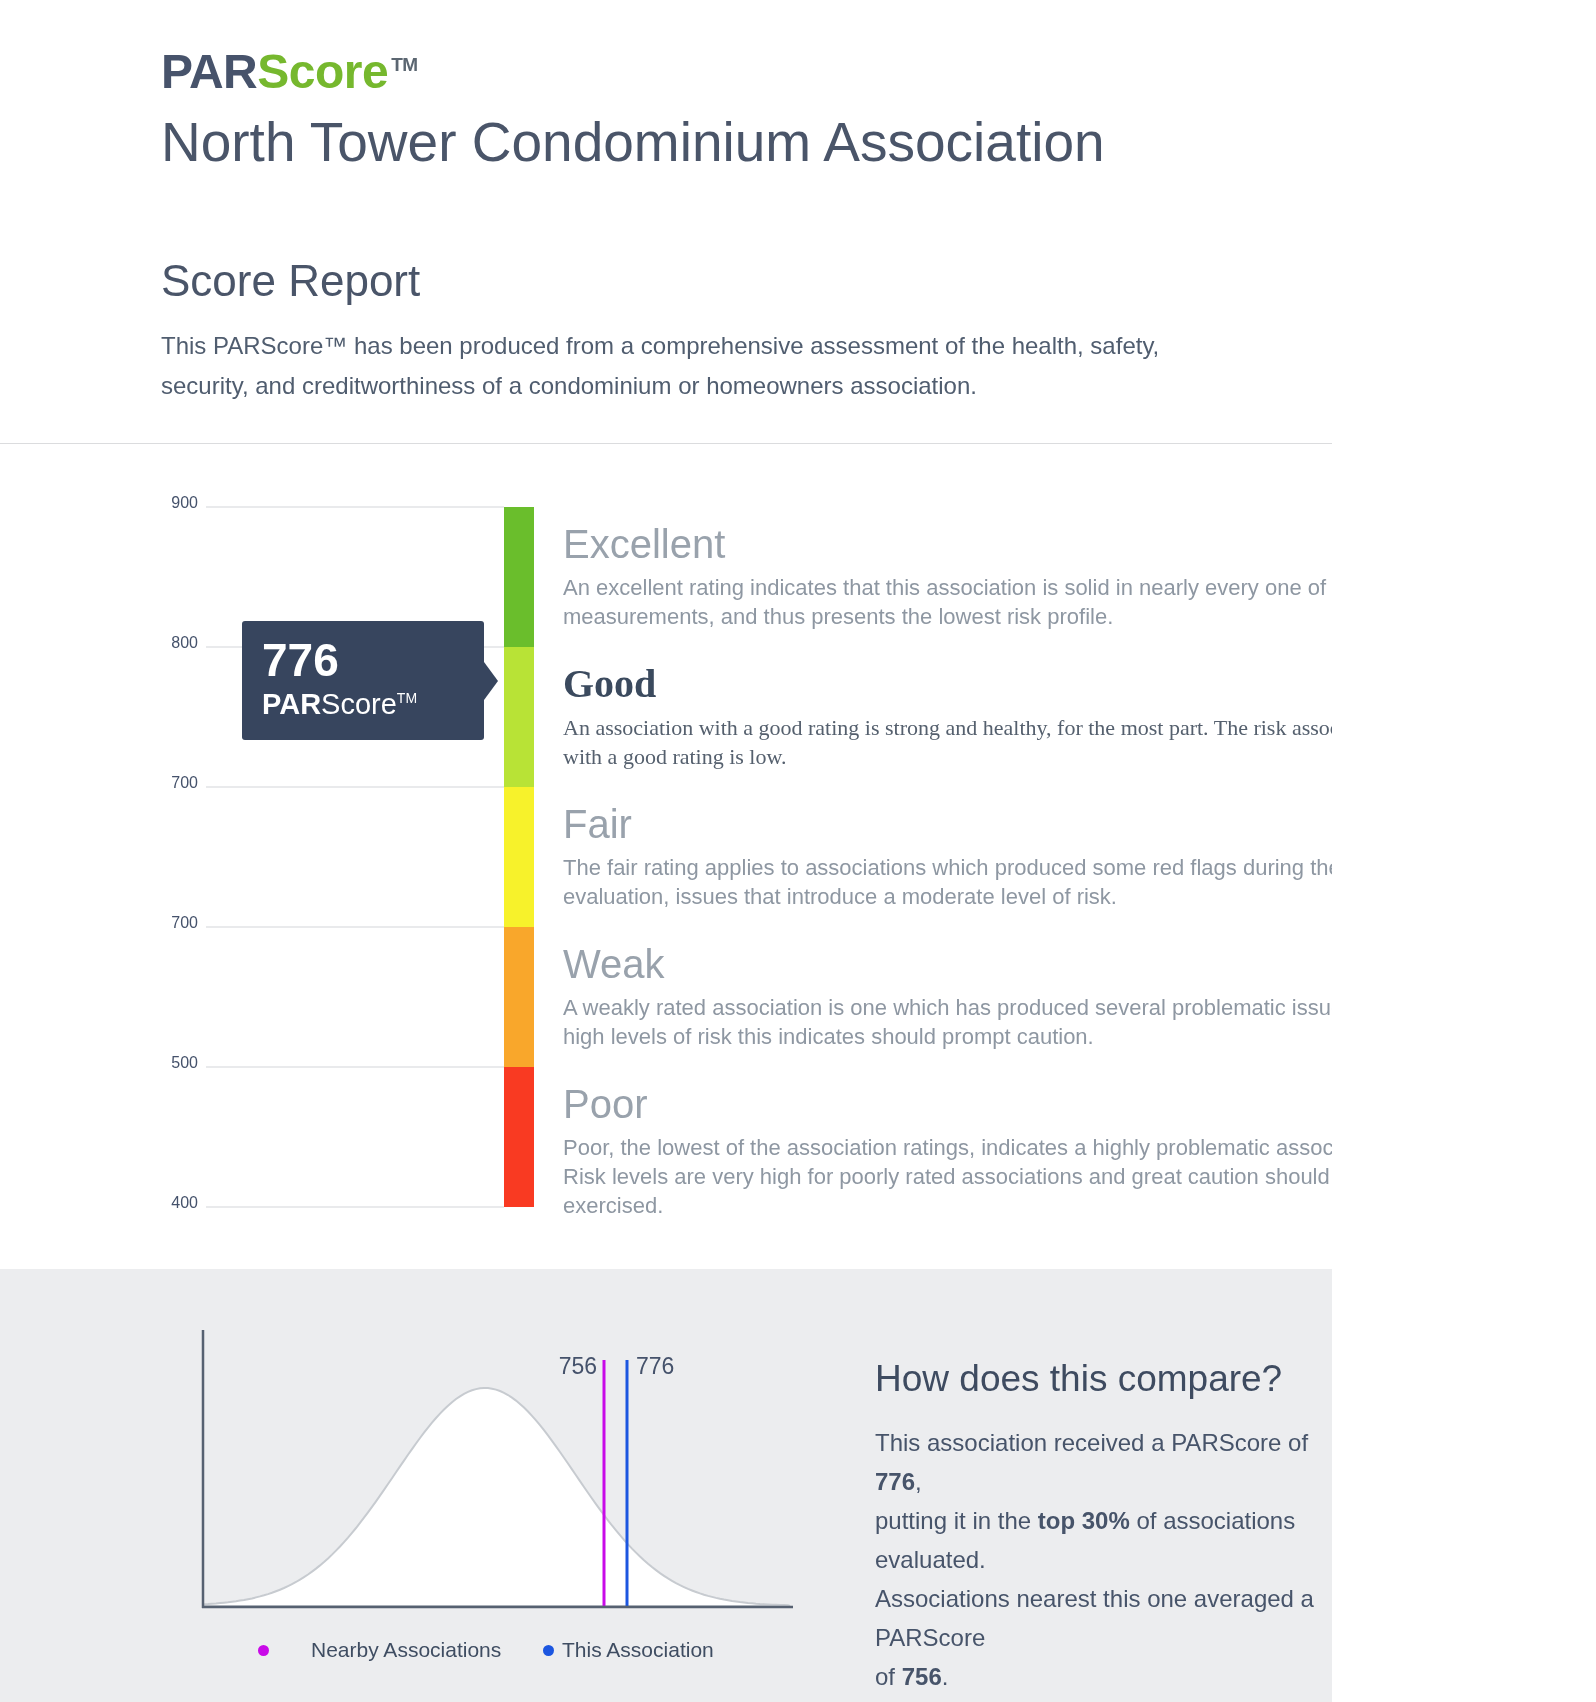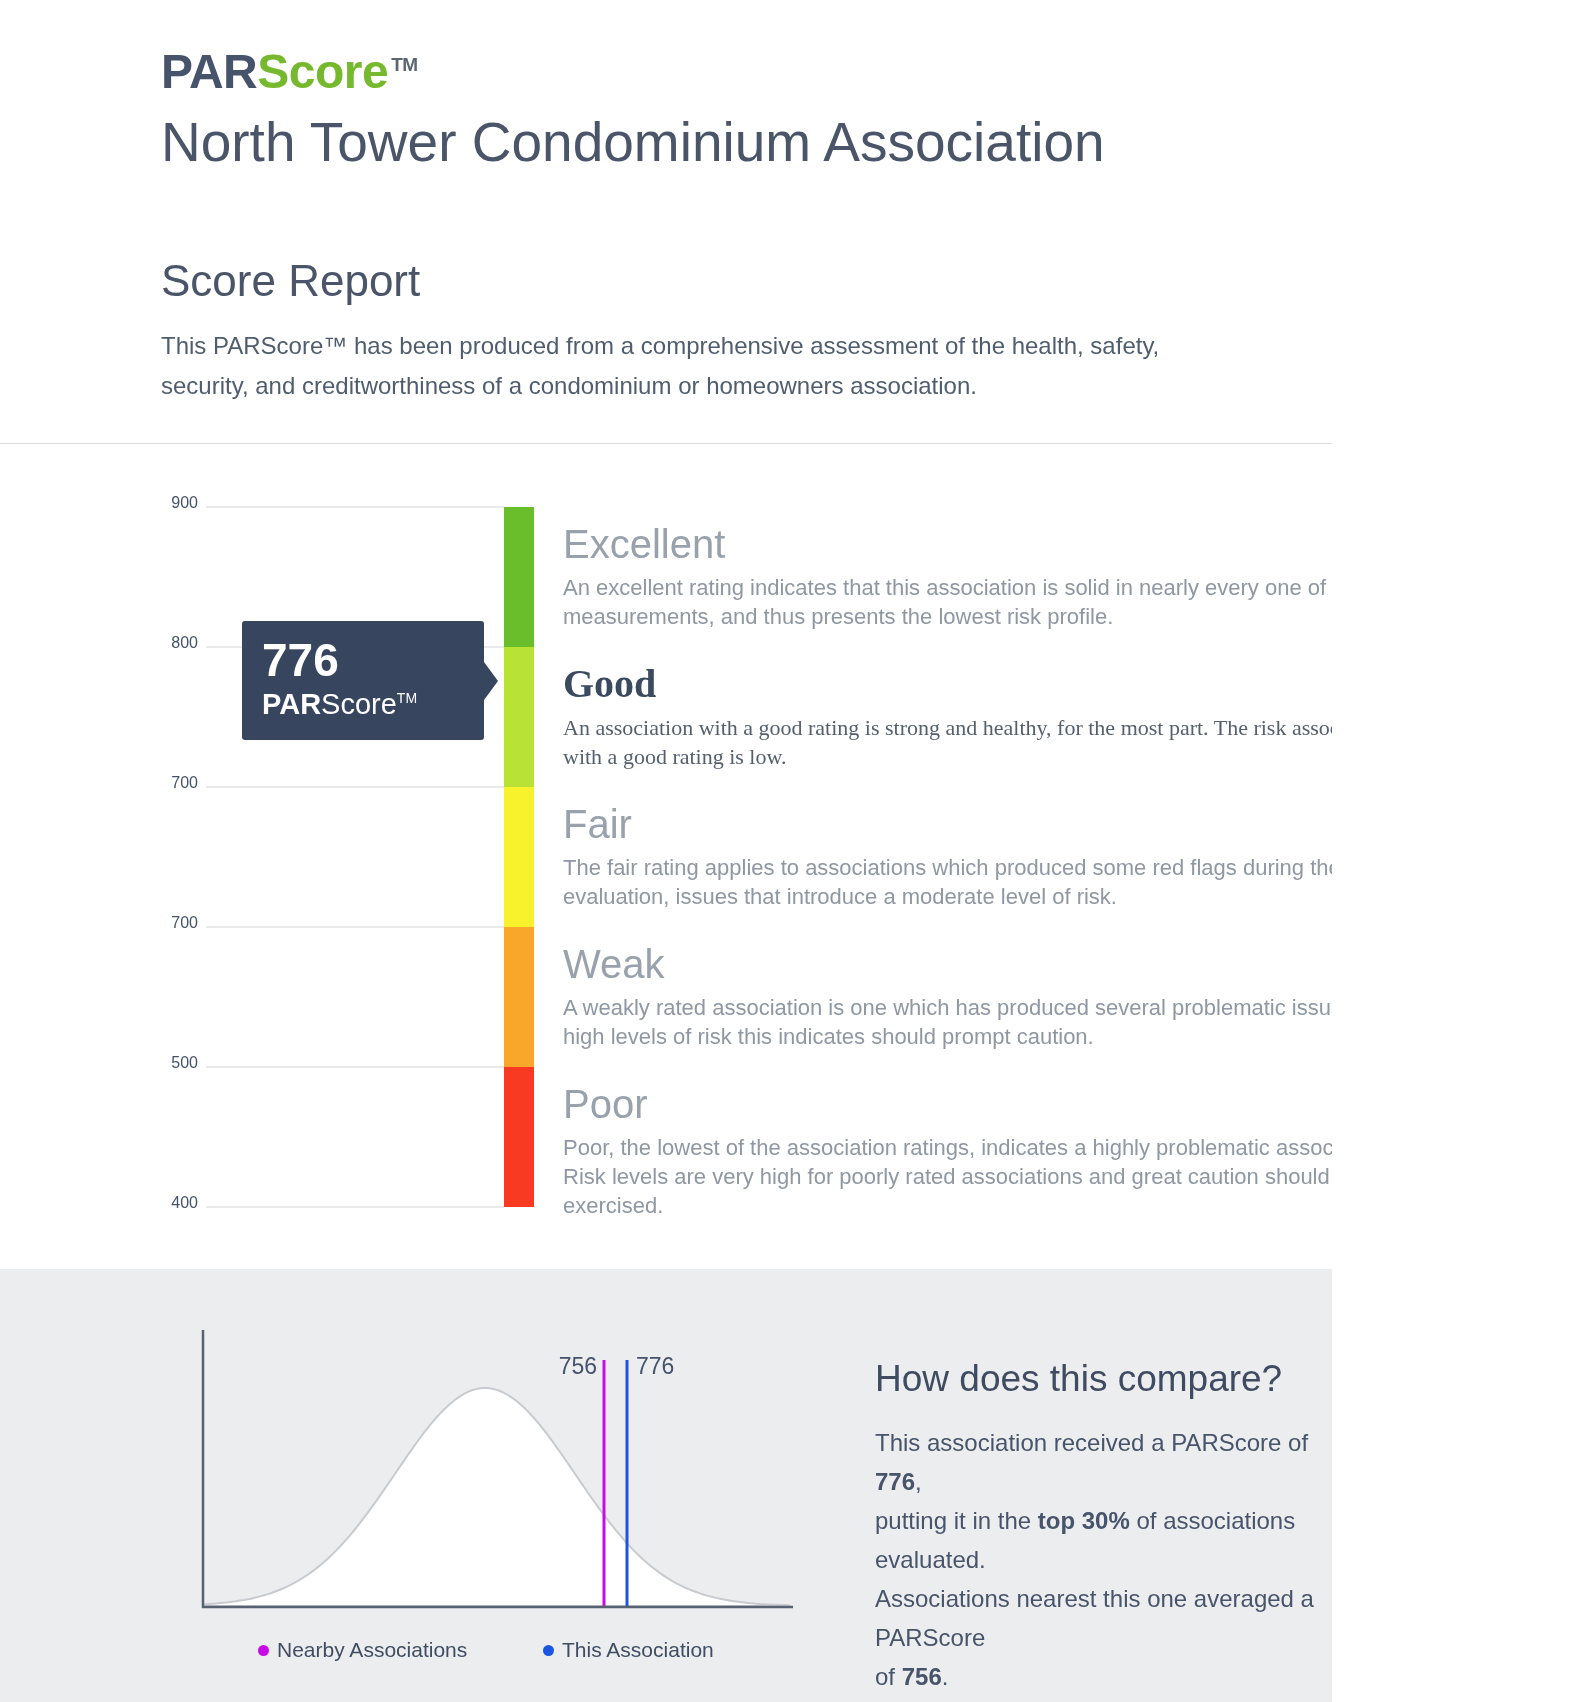--- a/index.html
+++ b/index.html
@@ -122,21 +122,21 @@
     <svg class="bell-svg" width="610" height="305" viewBox="0 0 610 305">
       <path id="bell-path" fill="#FFFFFF" stroke="#C7CBD0" stroke-width="2" d="M 14 286.0 L 14 284.3 L 18 284.1 L 22 283.8 L 26 283.5 L 30 283.1 L 34 282.7 L 38 282.3 L 42 281.8 L 46 281.3 L 50 280.6 L 54 280.0 L 58 279.2 L 62 278.4 L 66 277.4 L 70 276.4 L 74 275.3 L 78 274.1 L 82 272.8 L 86 271.3 L 90 269.7 L 94 268.0 L 98 266.1 L 102 264.1 L 106 262.0 L 110 259.6 L 114 257.1 L 118 254.5 L 122 251.6 L 126 248.6 L 130 245.4 L 134 242.0 L 138 238.4 L 142 234.6 L 146 230.6 L 150 226.5 L 154 222.1 L 158 217.6 L 162 212.8 L 166 208.0 L 170 202.9 L 174 197.7 L 178 192.4 L 182 186.9 L 186 181.3 L 190 175.6 L 194 169.9 L 198 164.0 L 202 158.2 L 206 152.3 L 210 146.4 L 214 140.6 L 218 134.8 L 222 129.1 L 226 123.5 L 230 118.0 L 234 112.7 L 238 107.6 L 242 102.7 L 246 98.0 L 250 93.6 L 254 89.5 L 258 85.7 L 262 82.2 L 266 79.0 L 270 76.3 L 274 73.9 L 278 71.9 L 282 70.3 L 286 69.1 L 290 68.3 L 294 68.0 L 298 68.1 L 302 68.7 L 306 69.6 L 310 71.0 L 314 72.8 L 318 75.0 L 322 77.6 L 326 80.6 L 330 83.9 L 334 87.5 L 338 91.5 L 342 95.8 L 346 100.3 L 350 105.1 L 354 110.2 L 358 115.4 L 362 120.8 L 366 126.3 L 370 132.0 L 374 137.7 L 378 143.5 L 382 149.4 L 386 155.2 L 390 161.1 L 394 167.0 L 398 172.7 L 402 178.5 L 406 184.1 L 410 189.6 L 414 195.0 L 418 200.3 L 422 205.5 L 426 210.4 L 430 215.2 L 434 219.9 L 438 224.3 L 442 228.6 L 446 232.6 L 450 236.5 L 454 240.2 L 458 243.7 L 462 247.0 L 466 250.1 L 470 253.1 L 474 255.8 L 478 258.4 L 482 260.8 L 486 263.1 L 490 265.2 L 494 267.1 L 498 268.9 L 502 270.5 L 506 272.0 L 510 273.4 L 514 274.7 L 518 275.9 L 522 276.9 L 526 277.9 L 530 278.8 L 534 279.6 L 538 280.3 L 542 281.0 L 546 281.5 L 550 282.1 L 554 282.5 L 558 283.0 L 562 283.3 L 566 283.7 L 570 284.0 L 574 284.2 L 578 284.4 L 582 284.7 L 586 284.8 L 590 285.0 L 594 285.1 L 598 285.2 L 600 286 Z"></path>
       <line x1="13" y1="10" x2="13" y2="288" stroke="#566171" stroke-width="2.5"></line>
       <line id="marker-nearby" y1="40" y2="287" stroke-width="3" x1="414" x2="414" stroke="#C90AE8"></line>
       <line id="marker-this" y1="40" y2="287" stroke-width="3" x1="437" x2="437" stroke="#1C56E0"></line>
       <line x1="12" y1="287" x2="603" y2="287" stroke="#566171" stroke-width="2.5"></line>
     </svg>
     <div class="marker-label nearby">756</div>
     <div class="marker-label this">776</div>
     <div id="legend">
-        <div class="legend-item" style="left: 258px;">
+        <div class="legend-item" style="left: 258px; gap: 34px;">
           <span class="legend-dot" style="background: rgb(201, 10, 232);"></span>
           <span class="legend-text">Nearby Associations</span>
         </div>
         <div class="legend-item" style="left: 543px; text-align: right;">
           <span class="legend-dot" style="background: rgb(28, 86, 224);"></span>
           <span class="legend-text">This Association</span>
         </div>
       </div>
 
     <h2 class="compare-heading">How does this compare?</h2>

